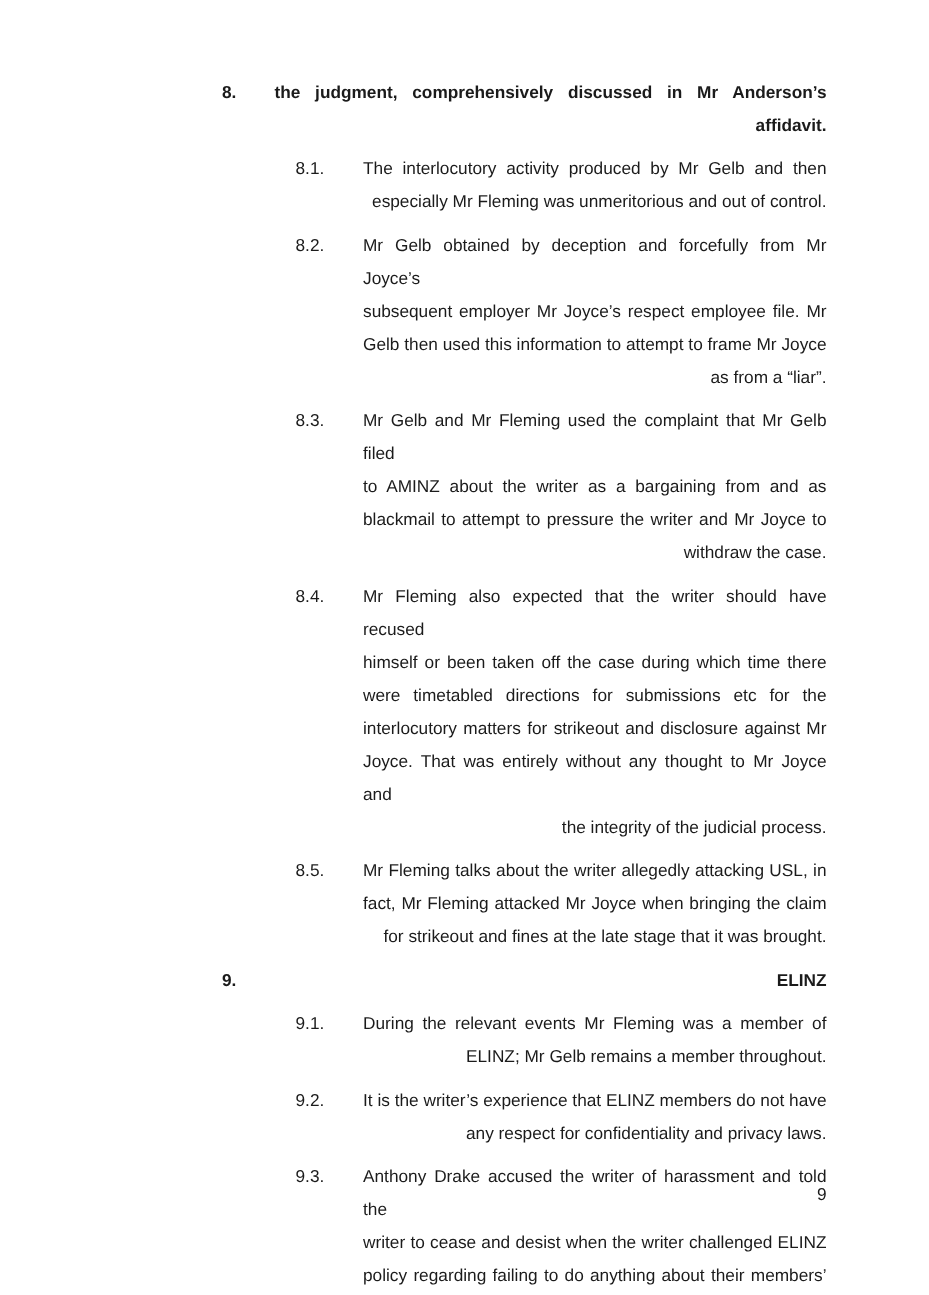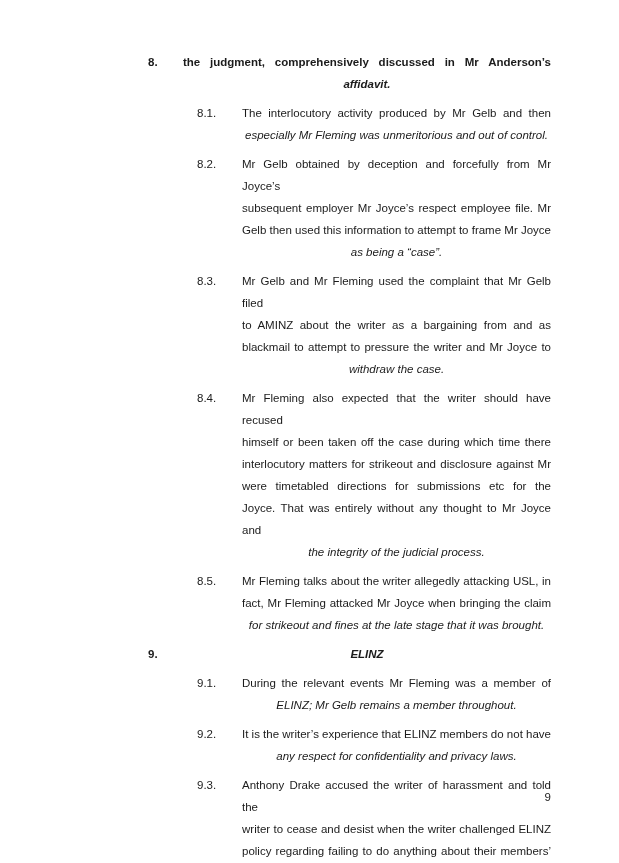--- a/index.html
+++ b/index.html
@@ -45,23 +45,22 @@
   }
   .body {
     flex: 1 1 auto;
     min-width: 0;
   }
   .line {
     text-align: justify;
     text-align-last: justify;
   }
   .line.last {
-    text-align: center;
+    text-align: right;
     text-align-last: auto;
-    font-style: italic;
   }
   .pagenum {
     position: absolute;
     left: 148px;
     top: 786px;
     width: 403px;
     text-align: right;
     font-size: 11.5px;
     line-height: 22px;
   }
@@ -84,39 +83,39 @@
           <div class="line">The interlocutory activity produced by Mr Gelb and then</div>
           <div class="line last">especially Mr Fleming was unmeritorious and out of control.</div>
         </div>
       </div>
       <div class="para level2">
         <span class="num">8.2.</span>
         <div class="body">
           <div class="line">Mr Gelb obtained by deception and forcefully from Mr Joyce’s</div>
           <div class="line">subsequent employer Mr Joyce’s respect employee file. Mr</div>
           <div class="line">Gelb then used this information to attempt to frame Mr Joyce</div>
-          <div class="line last">as being a “case”.</div>
+          <div class="line last">as from a “liar”.</div>
         </div>
       </div>
       <div class="para level2">
         <span class="num">8.3.</span>
         <div class="body">
           <div class="line">Mr Gelb and Mr Fleming used the complaint that Mr Gelb filed</div>
           <div class="line">to AMINZ about the writer as a bargaining from and as</div>
           <div class="line">blackmail to attempt to pressure the writer and Mr Joyce to</div>
           <div class="line last">withdraw the case.</div>
         </div>
       </div>
       <div class="para level2">
         <span class="num">8.4.</span>
         <div class="body">
           <div class="line">Mr Fleming also expected that the writer should have recused</div>
           <div class="line">himself or been taken off the case during which time there</div>
+          <div class="line">were timetabled directions for submissions etc for the</div>
           <div class="line">interlocutory matters for strikeout and disclosure against Mr</div>
-          <div class="line">were timetabled directions for submissions etc for the</div>
           <div class="line">Joyce. That was entirely without any thought to Mr Joyce and</div>
           <div class="line last">the integrity of the judicial process.</div>
         </div>
       </div>
       <div class="para level2">
         <span class="num">8.5.</span>
         <div class="body">
           <div class="line">Mr Fleming talks about the writer allegedly attacking USL, in</div>
           <div class="line">fact, Mr Fleming attacked Mr Joyce when bringing the claim</div>
           <div class="line last">for strikeout and fines at the late stage that it was brought.</div>

